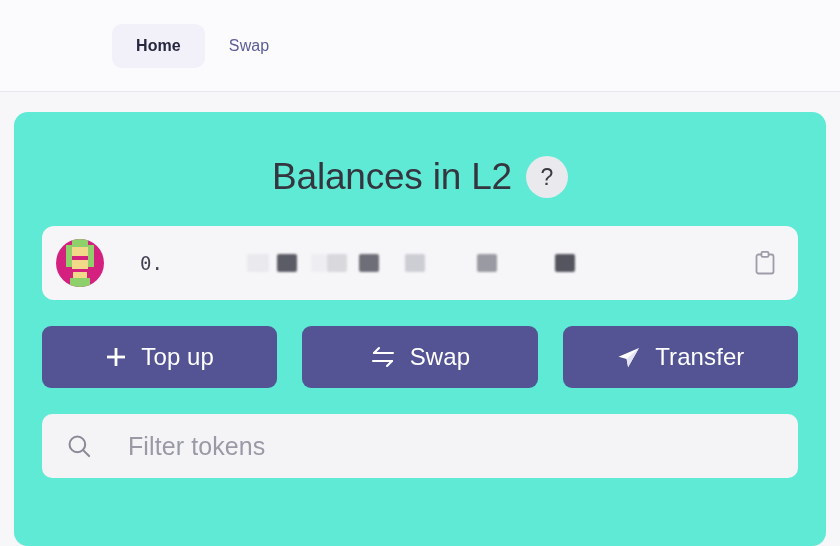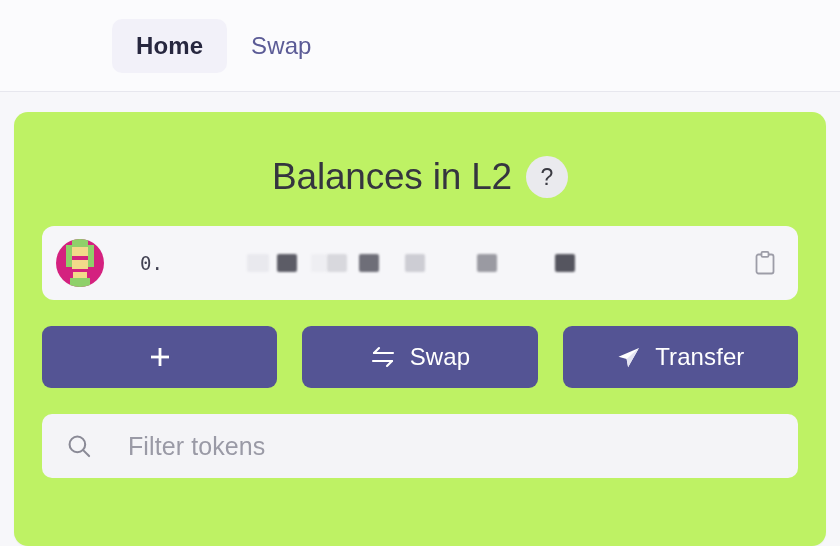--- a/index.html
+++ b/index.html
@@ -22,21 +22,21 @@
     position: relative;
     height: 92px;
     background: #fbfbfd;
     border-bottom: 1px solid #e7e7ee;
     display: flex;
     align-items: center;
     padding-left: 112px;
   }
 
   .nav-tab {
-    font-size: 24px;
+    font-size: 16px;
     color: #5b5b96;
     padding: 13px 24px;
     border-radius: 10px;
     letter-spacing: 0.1px;
     white-space: nowrap;
     cursor: pointer;
     background: transparent;
     border: none;
     font-family: "Liberation Sans", sans-serif;
   }
@@ -46,21 +46,21 @@
     background: #f2f1f9;
   }
 
   
   .page {
     padding: 20px 14px 0 14px;
     height: 454px;
   }
 
   .card {
-    background: #bef264;
+    background: #5eead4;
     border-radius: 14px;
     height: 100%;
     padding: 30px 28px 7px 28px;
     box-shadow: 0 1px 2px rgba(30,30,60,0.04);
   }
 
   .card-title-row {
     display: flex;
     align-items: center;
     justify-content: center;
@@ -263,20 +263,21 @@
 
     <div class="actions">
 
       <button class="action-btn">
         <span class="btn-ico">
           <svg width="22" height="22" viewBox="0 0 22 22">
             <rect x="9.6" y="2" width="2.8" height="18" fill="#ffffff"></rect>
             <rect x="2" y="9.6" width="18" height="2.8" fill="#ffffff"></rect>
           </svg>
         </span>
+        <span>Top up</span>
       </button>
 
       <button class="action-btn">
         <span class="btn-ico">
           <svg width="26" height="24" viewBox="0 0 26 24" fill="none" stroke="#ffffff" stroke-width="2.1" stroke-linecap="round" stroke-linejoin="round">
             <path d="M23 8 H4"></path>
             <path d="M9 3 L4 8"></path>
             <path d="M3 16 H22"></path>
             <path d="M17 21 L22 16"></path>
           </svg>

